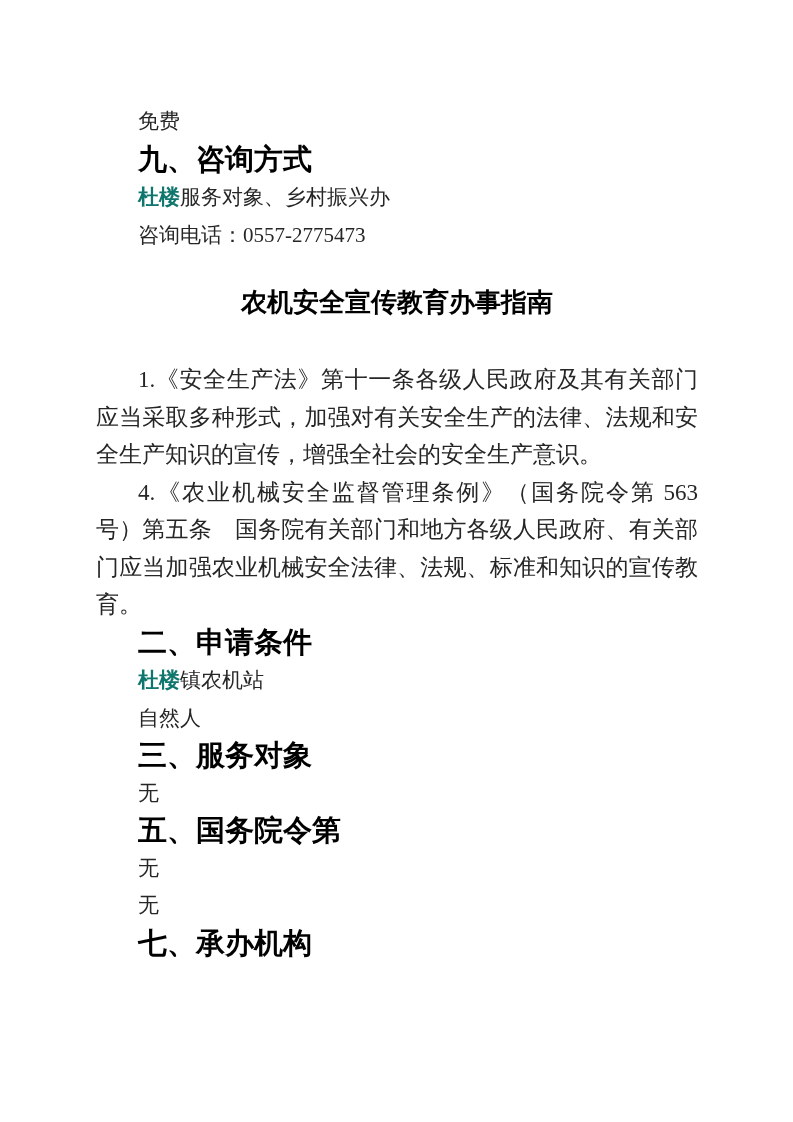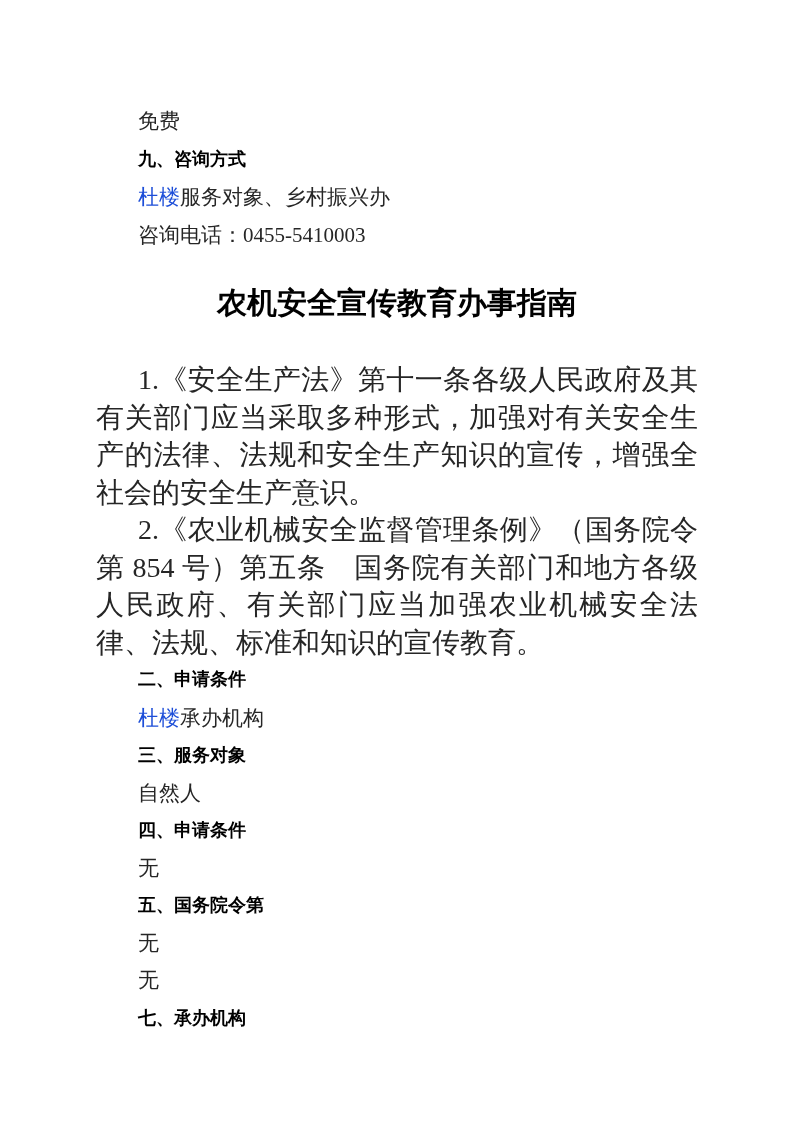--- a/index.html
+++ b/index.html
@@ -16,73 +16,72 @@
   }
   .line {
     margin: 0;
     font-size: 21px;
     line-height: 37.5px;
     text-indent: 42px;
     white-space: nowrap;
   }
   .para {
     margin: 0;
-    font-size: 28px;
+    font-size: 23px;
     line-height: 37.5px;
     text-indent: 42px;
     text-align: justify;
   }
   .heading {
     font-family: "Liberation Sans", "DejaVu Sans", sans-serif;
     font-weight: 700;
     color: #000000;
-    font-size: 18px;
+    font-size: 29px;
   }
   .hei-bold {
     font-family: "Liberation Sans", "DejaVu Sans", sans-serif;
-    font-weight: 400;
-    color: #1d4ed8;
+    font-weight: 700;
+    color: #0f766e;
   }
   .doc-title {
     margin: 27px 0 36px 0;
-    font-size: 30px;
+    font-size: 26px;
     line-height: 44px;
     font-weight: 700;
     text-align: center;
     text-indent: 0;
     color: #000000;
     font-family: "Liberation Serif", "DejaVu Serif", serif;
   }
 </style>
 </head>
 <body>
 
 <div class="page">
   <div>
 
     <p class="line">免费</p>
 
     <p class="line heading">九、咨询方式</p>
 
     <p class="line"><span class="hei-bold">杜楼</span><span>服务对象、乡村振兴办</span></p>
 
-    <p class="line">咨询电话：0455-5410003</p>
+    <p class="line">咨询电话：0557-2775473</p>
 
     <h1 class="doc-title">农机安全宣传教育办事指南</h1>
 
     <p class="para">1.《安全生产法》第十一条各级人民政府及其有关部门应当采取多种形式，加强对有关安全生产的法律、法规和安全生产知识的宣传，增强全社会的安全生产意识。</p>
-    <p class="para">2.《农业机械安全监督管理条例》（国务院令第 854 号）第五条　国务院有关部门和地方各级人民政府、有关部门应当加强农业机械安全法律、法规、标准和知识的宣传教育。</p>
+    <p class="para">4.《农业机械安全监督管理条例》（国务院令第 563 号）第五条　国务院有关部门和地方各级人民政府、有关部门应当加强农业机械安全法律、法规、标准和知识的宣传教育。</p>
 
     <p class="line heading">二、申请条件</p>
-    <p class="line"><span class="hei-bold">杜楼</span><span>承办机构</span></p>
+    <p class="line"><span class="hei-bold">杜楼</span><span>镇农机站</span></p>
 
+    <p class="line">自然人</p>
     <p class="line heading">三、服务对象</p>
-    <p class="line">自然人</p>
 
-    <p class="line heading">四、申请条件</p>
     <p class="line">无</p>
 
     <p class="line heading">五、国务院令第</p>
     <p class="line">无</p>
 
     <p class="line">无</p>
 
     <p class="line heading">七、承办机构</p>
 
   </div>

